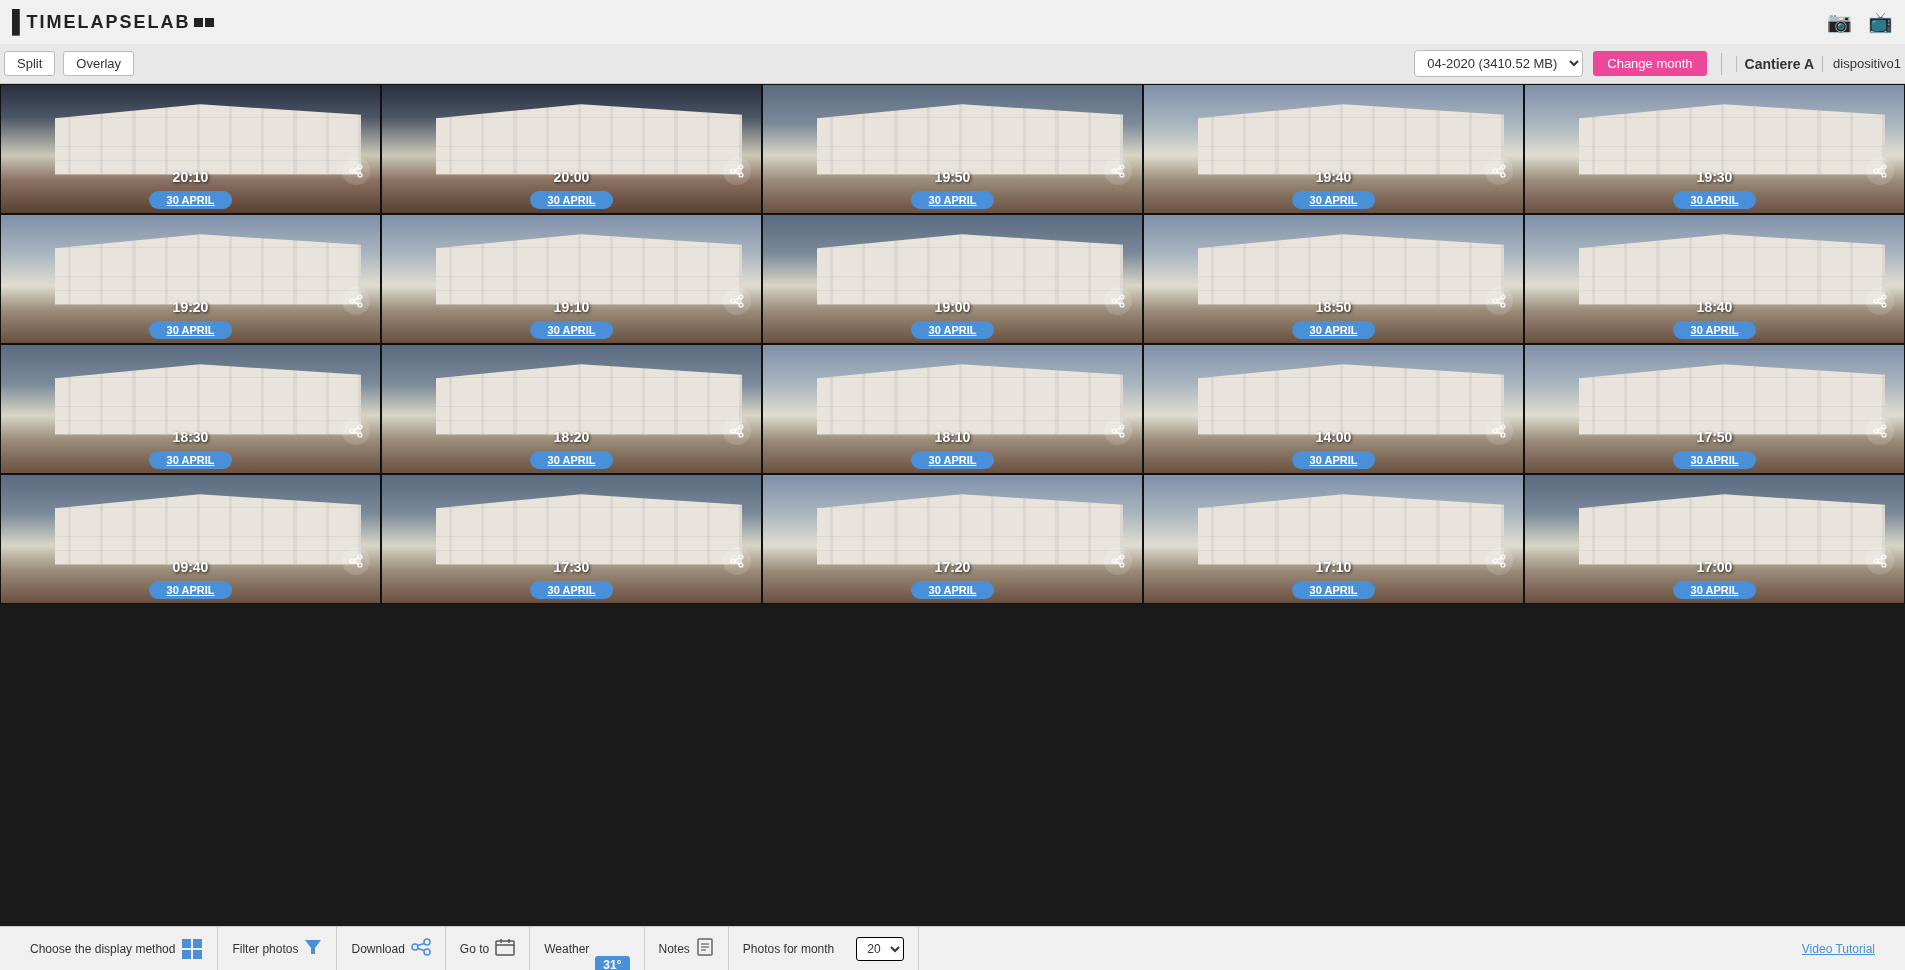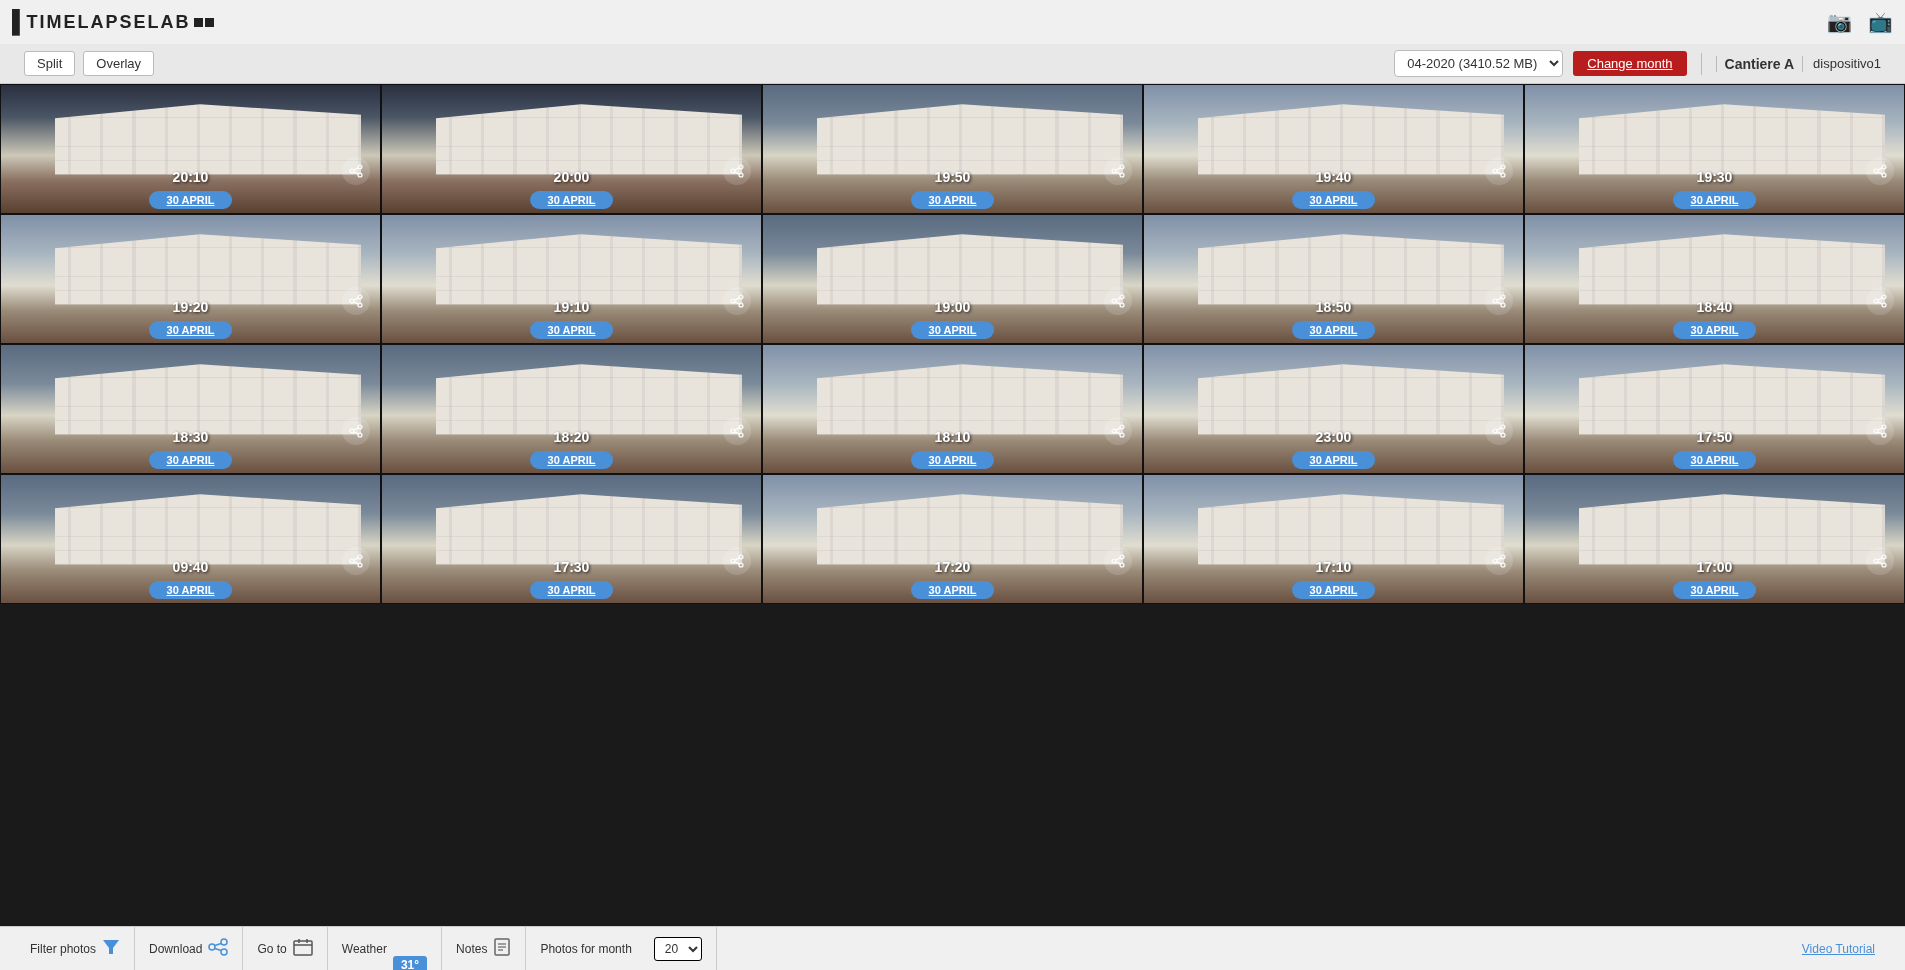--- a/index.html
+++ b/index.html
@@ -24,21 +24,21 @@
       align-items: center;
       gap: 16px;
     }
 
     
     .toolbar {
       background: #e8e8e8;
       height: 40px;
       display: flex;
       align-items: center;
-      padding: 0 24px;
+      padding: 0 4px;
       justify-content: space-between;
       border-bottom: 1px solid #ccc;
     }
     .toolbar-left {
       display: flex;
       gap: 8px;
       align-items: center;
     }
     .btn-view {
       background: #fff;
@@ -58,28 +58,27 @@
     .month-select {
       background: #fff;
       border: 1px solid #bbb;
       border-radius: 4px;
       padding: 4px 8px;
       font-size: 13px;
       color: #333;
       cursor: pointer;
     }
     .btn-change-month {
-      background: #b91c1c;
+      background: #ec4899;
       color: #fff;
       border: none;
       border-radius: 3px;
       padding: 5px 14px;
       font-size: 13px;
       cursor: pointer;
-      text-decoration: underline;
     }
     .site-name {
       font-size: 14px;
       font-weight: bold;
       color: #333;
       padding: 0 8px;
       border-left: 1px solid #bbb;
       border-right: 1px solid #bbb;
     }
     .device-name {
@@ -479,21 +478,21 @@
             <line x1="5" y1="6" x2="9" y2="4" stroke="#fff" stroke-width="1.2"></line>
             <line x1="5" y1="8" x2="9" y2="10" stroke="#fff" stroke-width="1.2"></line>
           </svg>
         </button>
         <div class="date-badge">30 APRIL</div>
       </div>
     </div>
     <div class="photo-cell">
       <div class="photo-bg sky-light">
         <div class="building"></div>
-        <div class="time-label">23:00</div>
+        <div class="time-label">14:00</div>
         <button class="share-btn">
           <svg width="14" height="14" viewBox="0 0 14 14">
             <circle cx="3" cy="7" r="2" fill="none" stroke="#fff" stroke-width="1.2"></circle>
             <circle cx="11" cy="3" r="2" fill="none" stroke="#fff" stroke-width="1.2"></circle>
             <circle cx="11" cy="11" r="2" fill="none" stroke="#fff" stroke-width="1.2"></circle>
             <line x1="5" y1="6" x2="9" y2="4" stroke="#fff" stroke-width="1.2"></line>
             <line x1="5" y1="8" x2="9" y2="10" stroke="#fff" stroke-width="1.2"></line>
           </svg>
         </button>
         <div class="date-badge">30 APRIL</div>
@@ -591,20 +590,31 @@
             <line x1="5" y1="6" x2="9" y2="4" stroke="#fff" stroke-width="1.2"></line>
             <line x1="5" y1="8" x2="9" y2="10" stroke="#fff" stroke-width="1.2"></line>
           </svg>
         </button>
         <div class="date-badge">30 APRIL</div>
       </div>
     </div>
   </div>
 
 <div class="bottom-bar">
+  <div class="bottom-section">
+    <span class="bottom-label">Choose the display method</span>
+    <div class="display-icons">
+      <svg width="22" height="22" viewBox="0 0 22 22" style="cursor:pointer;">
+        <rect x="1" y="1" width="9" height="9" fill="#4a90d9"></rect>
+        <rect x="12" y="1" width="9" height="9" fill="#4a90d9"></rect>
+        <rect x="1" y="12" width="9" height="9" fill="#4a90d9"></rect>
+        <rect x="12" y="12" width="9" height="9" fill="#4a90d9"></rect>
+      </svg>
+    </div>
+  </div>
   <div class="bottom-section">
     <span class="bottom-label">Filter photos</span>
     <span class="filter-icon" style="cursor:pointer;">
       <svg width="18" height="18" viewBox="0 0 18 18">
         <polygon points="1,2 17,2 11,10 11,16 7,16 7,10" fill="#4a90d9"></polygon>
       </svg>
     </span>
   </div>
   <div class="bottom-section">
     <span class="bottom-label">Download</span>

